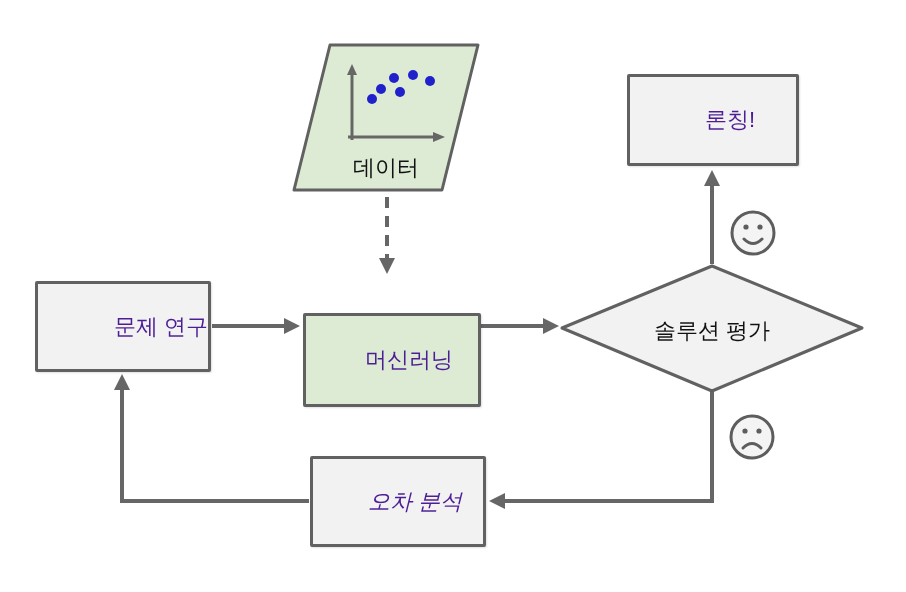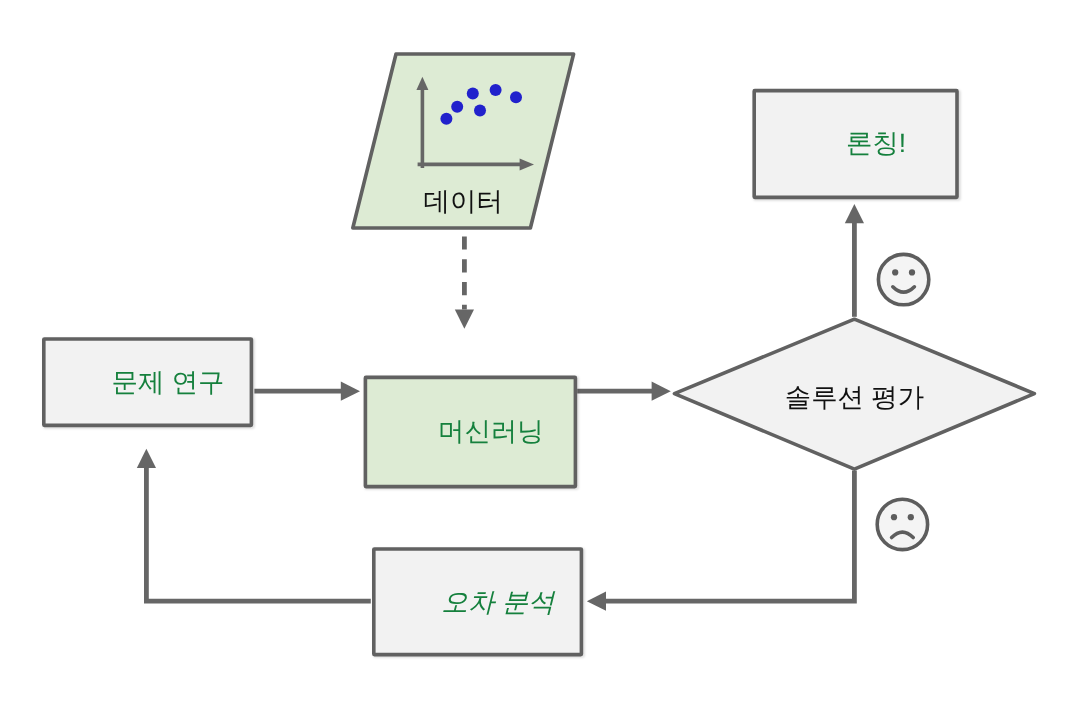--- a/index.html
+++ b/index.html
@@ -11,21 +11,21 @@
     overflow:hidden;
   }
   svg.layer{position:absolute;left:0;top:0;width:906px;height:592px;}
   .node{
     position:absolute;
     display:flex;align-items:center;justify-content:center;
     flex-direction:column;
     border:3px solid #616161;
     border-radius:2px;
     background:#f2f2f2;
-    color:#15803d;
+    color:#4c1d95;
     font-size:22px;
     line-height:1.25;
     text-align:center;
     box-shadow:1px 1px 2px rgba(0,0,0,0.12);
     box-sizing:border-box;
     padding-left:34px;
   }
   .node.green{background:#ddebd4;margin-top:35px;}
   .floating-label{
     position:absolute;
@@ -98,21 +98,21 @@
     </g>
 
     <g>
       <circle cx="752" cy="437" r="21" fill="#f4f4f4" stroke="#5d5d5d" stroke-width="3"></circle>
       <circle cx="745" cy="431" r="2.6" fill="#5d5d5d"></circle>
       <circle cx="759" cy="431" r="2.6" fill="#5d5d5d"></circle>
       <path d="M 743 448 Q 752 439 761 448" fill="none" stroke="#5d5d5d" stroke-width="3" stroke-linecap="round"></path>
     </g>
   </svg>
 
-  <div class="node" style="left:35px;top:281px;width:176px;height:75px;">
+  <div class="node" style="left:35px;top:281px;width:176px;height:91px;align-items:flex-end;">
     <span>문제 연구</span>
   </div>
 
   <div class="node green" style="left:303px;top:278px;width:178px;height:94px;">
     <span>머신러닝</span>
   </div>
 
   <div class="node" style="left:627px;top:74px;width:172px;height:92px;">
     <span>론칭!</span>
   </div>

